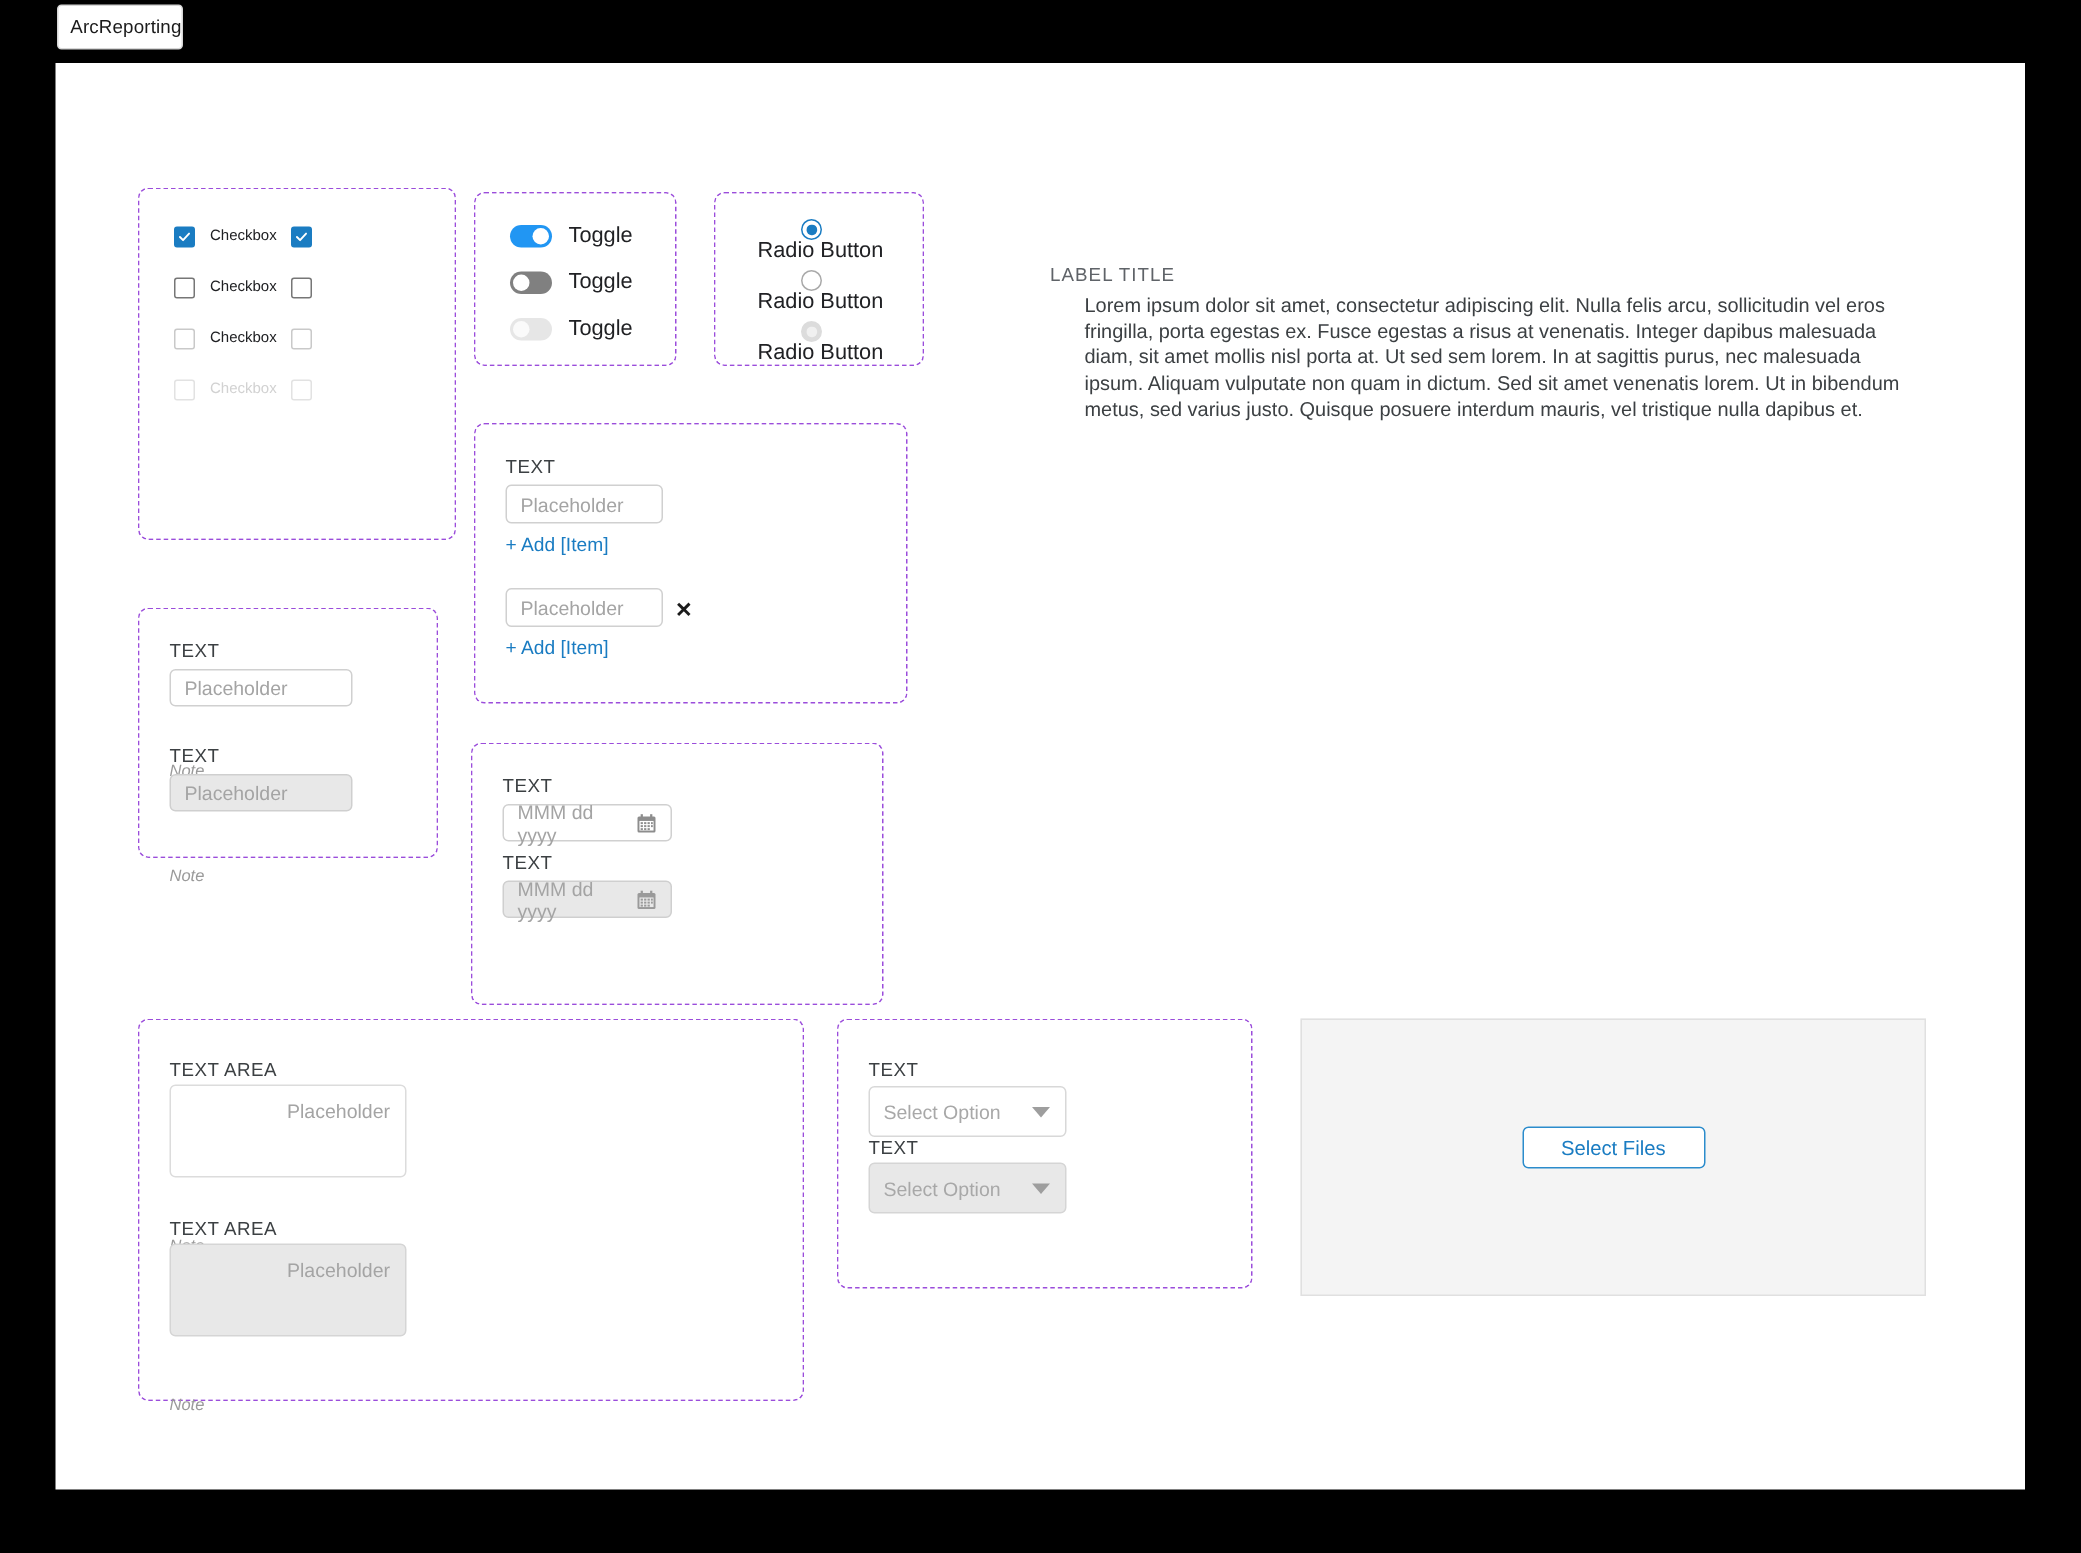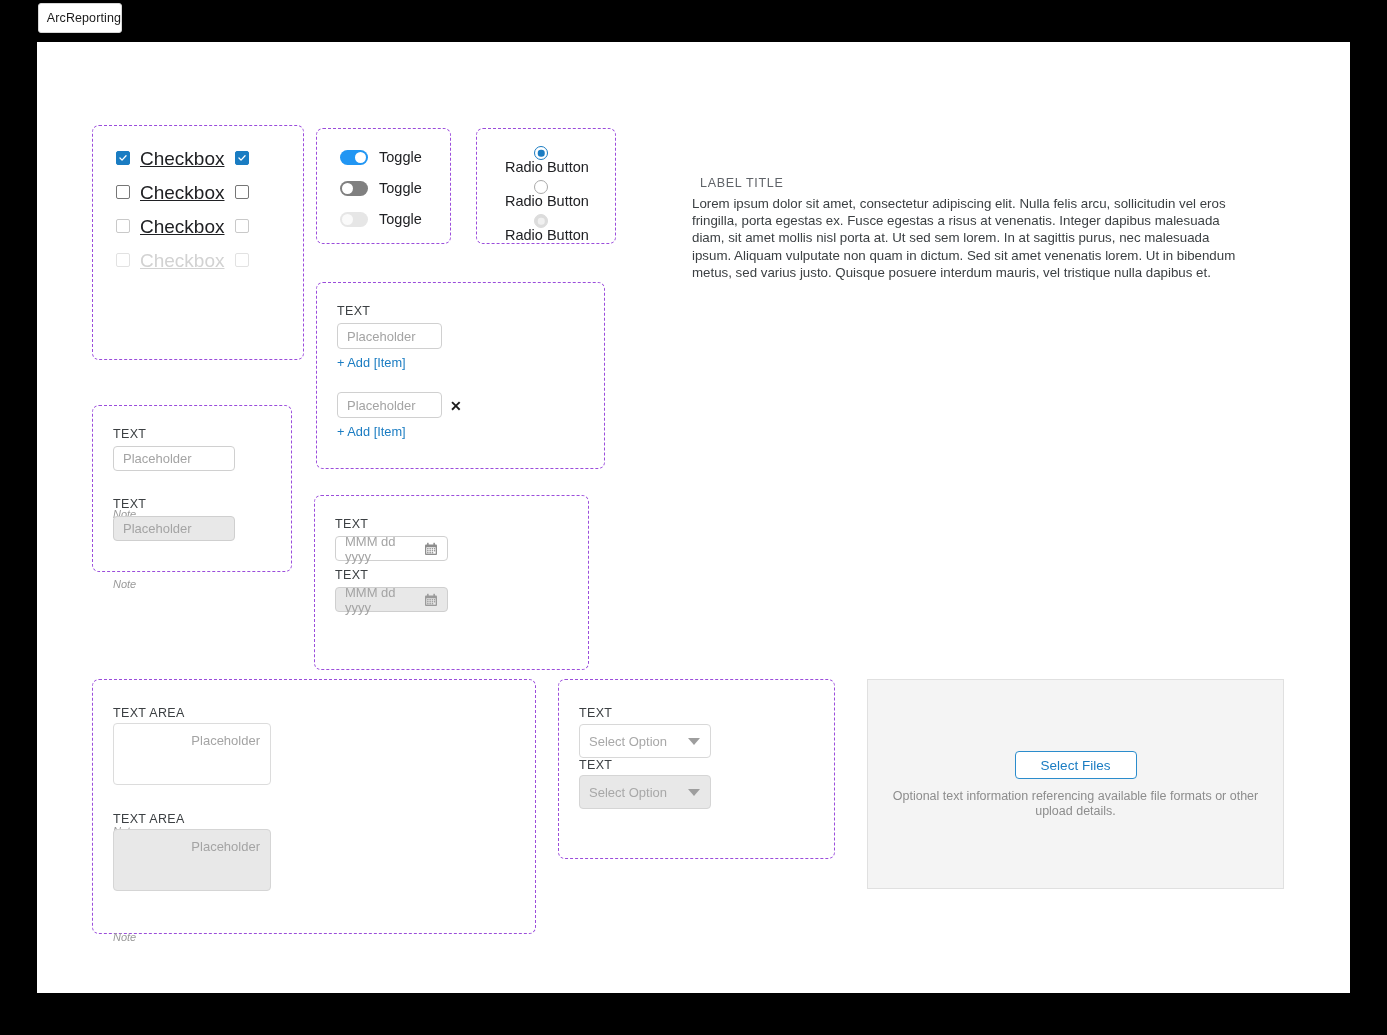--- a/index.html
+++ b/index.html
@@ -65,22 +65,22 @@
   }
   .cb-box.on  { background: #1a7cc2; border: 1px solid #1a7cc2; }
   .cb-box.off { background: #ffffff; border: 1.4px solid #767676; }
   .cb-box.off-light { background: #ffffff; border: 1.4px solid #c9c9c9; }
   .cb-box.dis { background: #ffffff; border: 1.4px solid #e2e2e2; }
   .cb-box .tick {
     width: 8px; height: 8px;
     display: block;
   }
   .cb-text {
-    font-size: 19px; color: #202124;
-    margin: 0 10px; line-height: 1; text-decoration: underline;
+    font-size: 10px; color: #202124;
+    margin: 0 10px; line-height: 1;
   }
   .cb-text.dim { color: #d2d2d2; }
 
   
   .tg-row { display: flex; align-items: center; height: 22px; }
   .tg {
     width: 28px; height: 15px;
     border-radius: 8px;
     position: relative; flex: none;
   }
@@ -117,21 +117,21 @@
     background: #f0f0f0; transform: translate(-50%,-50%);
   }
   .rd-text { font-size: 14.5px; color: #202124; margin-left: 11px; line-height: 1; }
 
   
   #desc-title {
     position: absolute; left: 663px; top: 134px;
     font-size: 12.5px; color: #5f6368; letter-spacing: .7px;
   }
   #desc-body {
-    position: absolute; left: 655px; top: 153px; width: 545px;
+    position: absolute; left: 686px; top: 153px; width: 545px;
     font-size: 13.3px; color: #3c4043; line-height: 17.2px;
   }
 
   
   .inp {
     border: 1px solid #d0d0d0;
     border-radius: 4px;
     background: #ffffff;
     font-size: 13px;
     color: #a4a4a4;
@@ -186,21 +186,21 @@
     width: 0; height: 0;
     border-left: 6px solid transparent;
     border-right: 6px solid transparent;
     border-top: 7px solid #9e9e9e;
   }
 
   
   #upload-panel {
     position: absolute;
     left: 830px; top: 637px;
-    width: 417px; height: 210px;
+    width: 417px; height: 185px;
     background: #f4f4f4;
     border: 1px solid #e0e0e0;
   }
   #select-files-btn {
     position: absolute; left: 50%; top: 71px;
     transform: translateX(-50%);
     width: 122px; height: 28px;
     border: 1.4px solid #2b8ccc;
     border-radius: 4px;
     background: #ffffff;
@@ -421,16 +421,15 @@
     <div class="sel dis" style="position:absolute;left:20px;top:95px;">
       <span>Select Option</span>
       <span class="caret"></span>
     </div>
   </div>
 
   <div id="upload-panel">
     <div id="select-files-btn">
       <span>Select Files</span>
     </div>
-    <div id="upload-hint">Optional text information referencing available file formats or other upload details.</div>
   </div>
 
 </div>
 
 </body></html>

